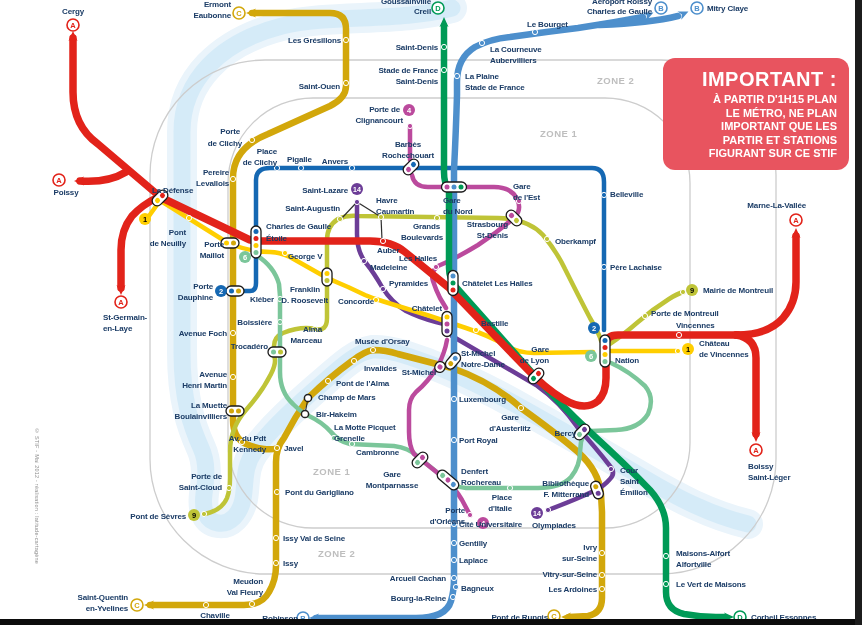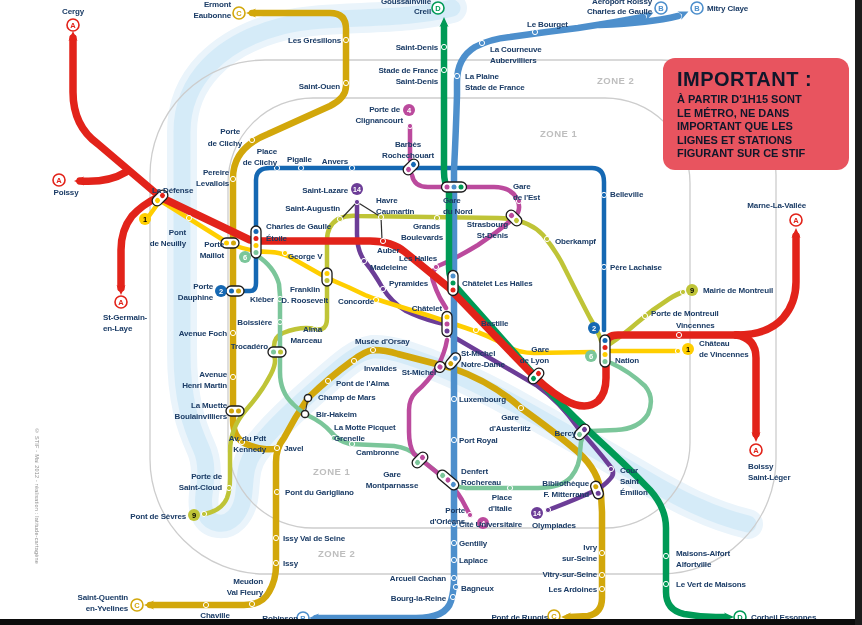--- a/index.html
+++ b/index.html
@@ -495,27 +495,27 @@
       <text x="283" y="541" fill="#1B3C66" font-size="8" font-weight="bold" text-anchor="start" letter-spacing="-0.15">Issy Val de Seine</text>
       <text x="283" y="566" fill="#1B3C66" font-size="8" font-weight="bold" text-anchor="start" letter-spacing="-0.15">Issy</text>
       <text x="263" y="584" fill="#1B3C66" font-size="8" font-weight="bold" text-anchor="end" letter-spacing="-0.15">Meudon</text>
       <text x="263" y="595" fill="#1B3C66" font-size="8" font-weight="bold" text-anchor="end" letter-spacing="-0.15">Val Fleury</text>
       <text x="215" y="618" fill="#1B3C66" font-size="8" font-weight="bold" text-anchor="middle" letter-spacing="-0.15">Chaville</text>
       <text x="215" y="629" fill="#1B3C66" font-size="8" font-weight="bold" text-anchor="middle" letter-spacing="-0.15">Vélizy</text>
       <text x="128" y="600" fill="#1B3C66" font-size="8" font-weight="bold" text-anchor="end" letter-spacing="-0.15">Saint-Quentin</text>
       <text x="128" y="611" fill="#1B3C66" font-size="8" font-weight="bold" text-anchor="end" letter-spacing="-0.15">en-Yvelines</text>
     </svg>
 
-  <div class="notice" style="left: 663px; top: 58px; width: 186px; min-height: 112px; background: rgb(232, 84, 95); color: #0f172a;">
+  <div class="notice" style="left: 663px; top: 58px; width: 186px; min-height: 112px; background: rgb(232, 84, 95); color: #ffffff; text-align: right;">
     <div class="notice-title">IMPORTANT :</div>
     <div class="notice-lines">
-        <div>À PARTIR D'1H15 SONT</div>
-        <div>LE MÉTRO, NE DANS</div>
+        <div>À PARTIR D'1H15 PLAN</div>
+        <div>LE MÉTRO, NE PLAN</div>
         <div>IMPORTANT QUE LES</div>
-        <div>LIGNES ET STATIONS</div>
+        <div>PARTIR ET STATIONS</div>
         <div>FIGURANT SUR CE STIF</div>
       </div>
   </div>
 
   <div class="copyright" style="left: 34px; top: 428px;">© STIF - Mai 2012 - réalisation : latitude-cartagène</div>
   <div class="bottom-bar"></div>
   <div class="right-bar"></div>
 </div>
 
 </body></html>

